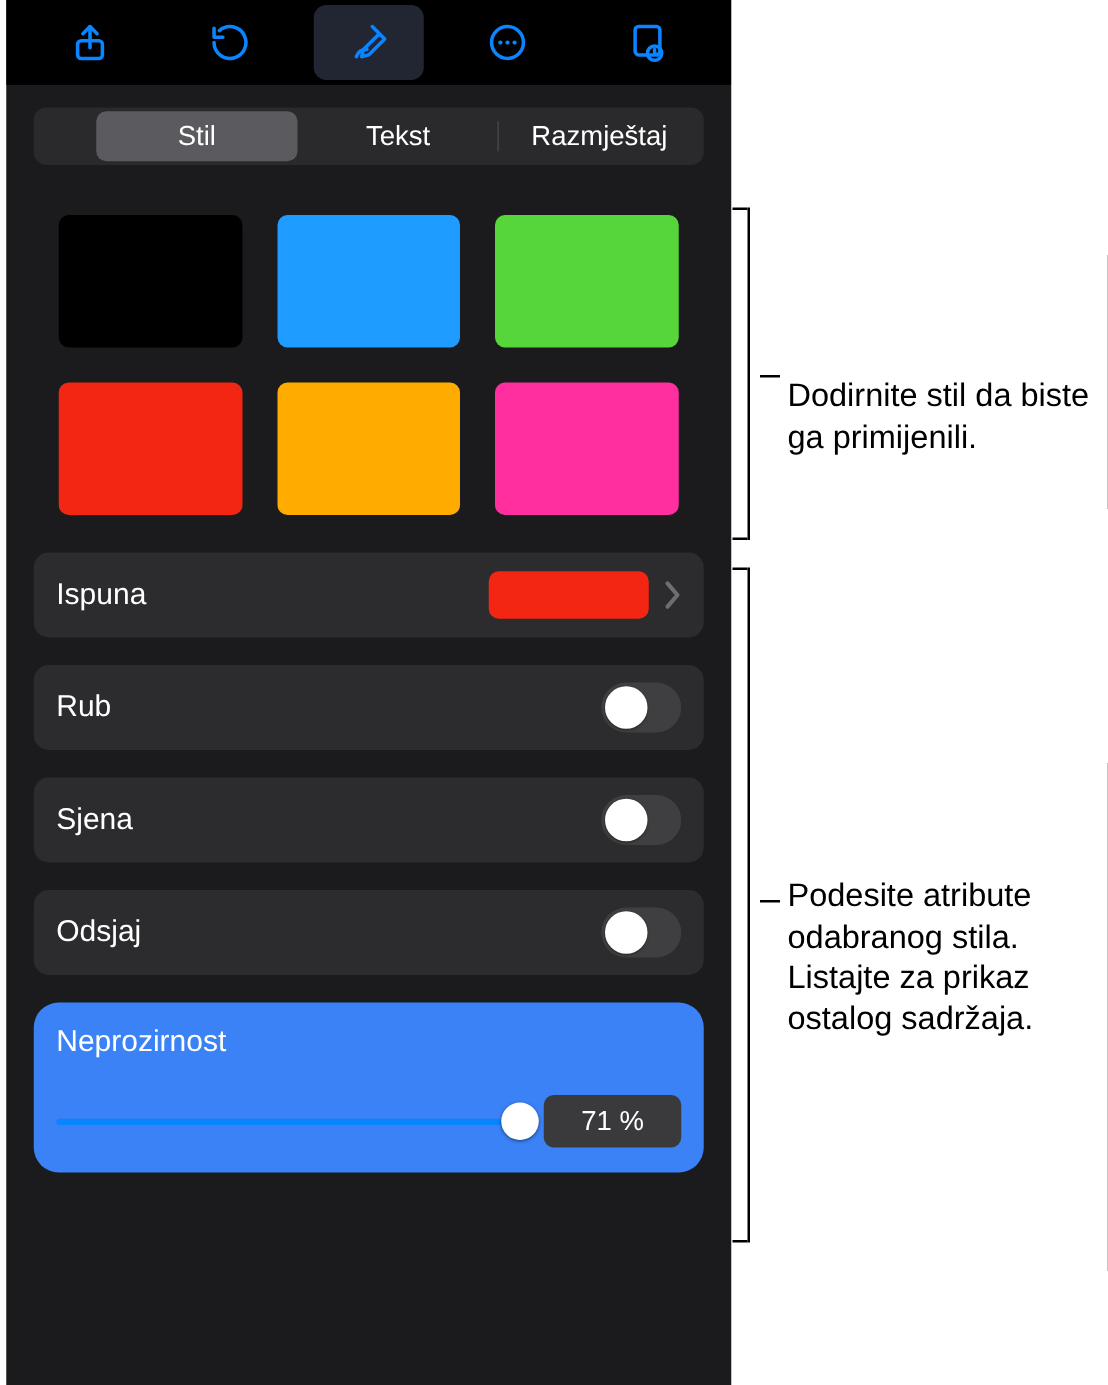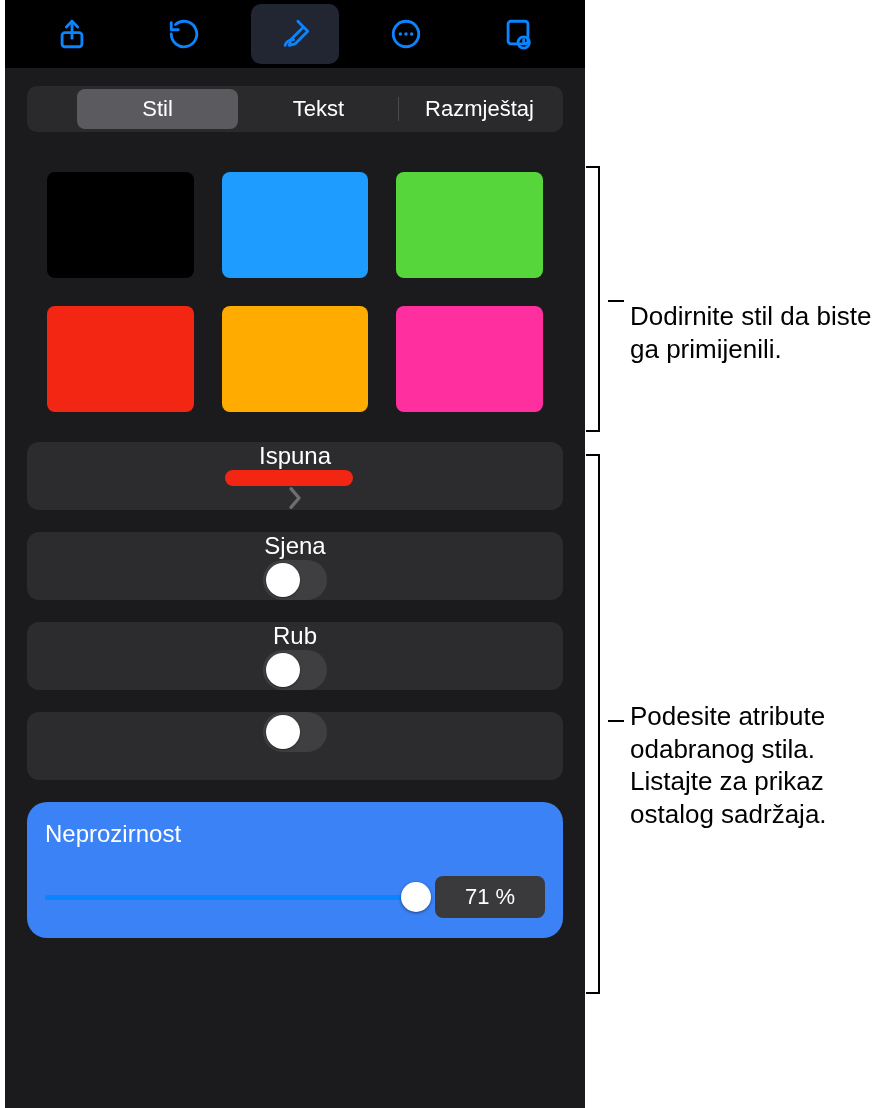--- a/index.html
+++ b/index.html
@@ -101,21 +101,20 @@
   .row {
     background: #2c2c2e;
     border-radius: 12px;
     margin-bottom: 22px;
     display: flex;
     align-items: center;
     padding: 0 18px;
     height: 68px;
     color: #fff;
     font-size: 24px;
-    flex-direction: column;
   }
   .row .label {
     flex: 1;
   }
   .fill-color {
     width: 128px;
     height: 38px;
     border-radius: 8px;
     margin-right: 12px;
   }
@@ -312,34 +311,35 @@
         <div class="label">Ispuna</div>
         <div class="fill-color" style="background:#f22613"></div>
         <div class="chev">
           <svg viewBox="0 0 10 18" fill="none" stroke="currentColor" stroke-width="2.5" stroke-linecap="round" stroke-linejoin="round">
               <path d="M2 2l6 7-6 7"></path>
             </svg>
         </div>
       </div>
 
       <div class="row">
+        <div class="label">Rub</div>
+        <div class="switch">
+            <div class="knob"></div>
+          </div>
+      </div>
+
+      <div class="row">
         <div class="label">Sjena</div>
         <div class="switch">
             <div class="knob"></div>
           </div>
       </div>
 
       <div class="row">
-        <div class="label">Rub</div>
-        <div class="switch">
-            <div class="knob"></div>
-          </div>
-      </div>
-
-      <div class="row">
+        <div class="label">Odsjaj</div>
         <div class="switch">
             <div class="knob"></div>
           </div>
       </div>
 
       <div class="opblock">
         <div class="oplabel">Neprozirnost</div>
         <div class="oprow">
           <div class="slider">
             <div class="track"></div>

